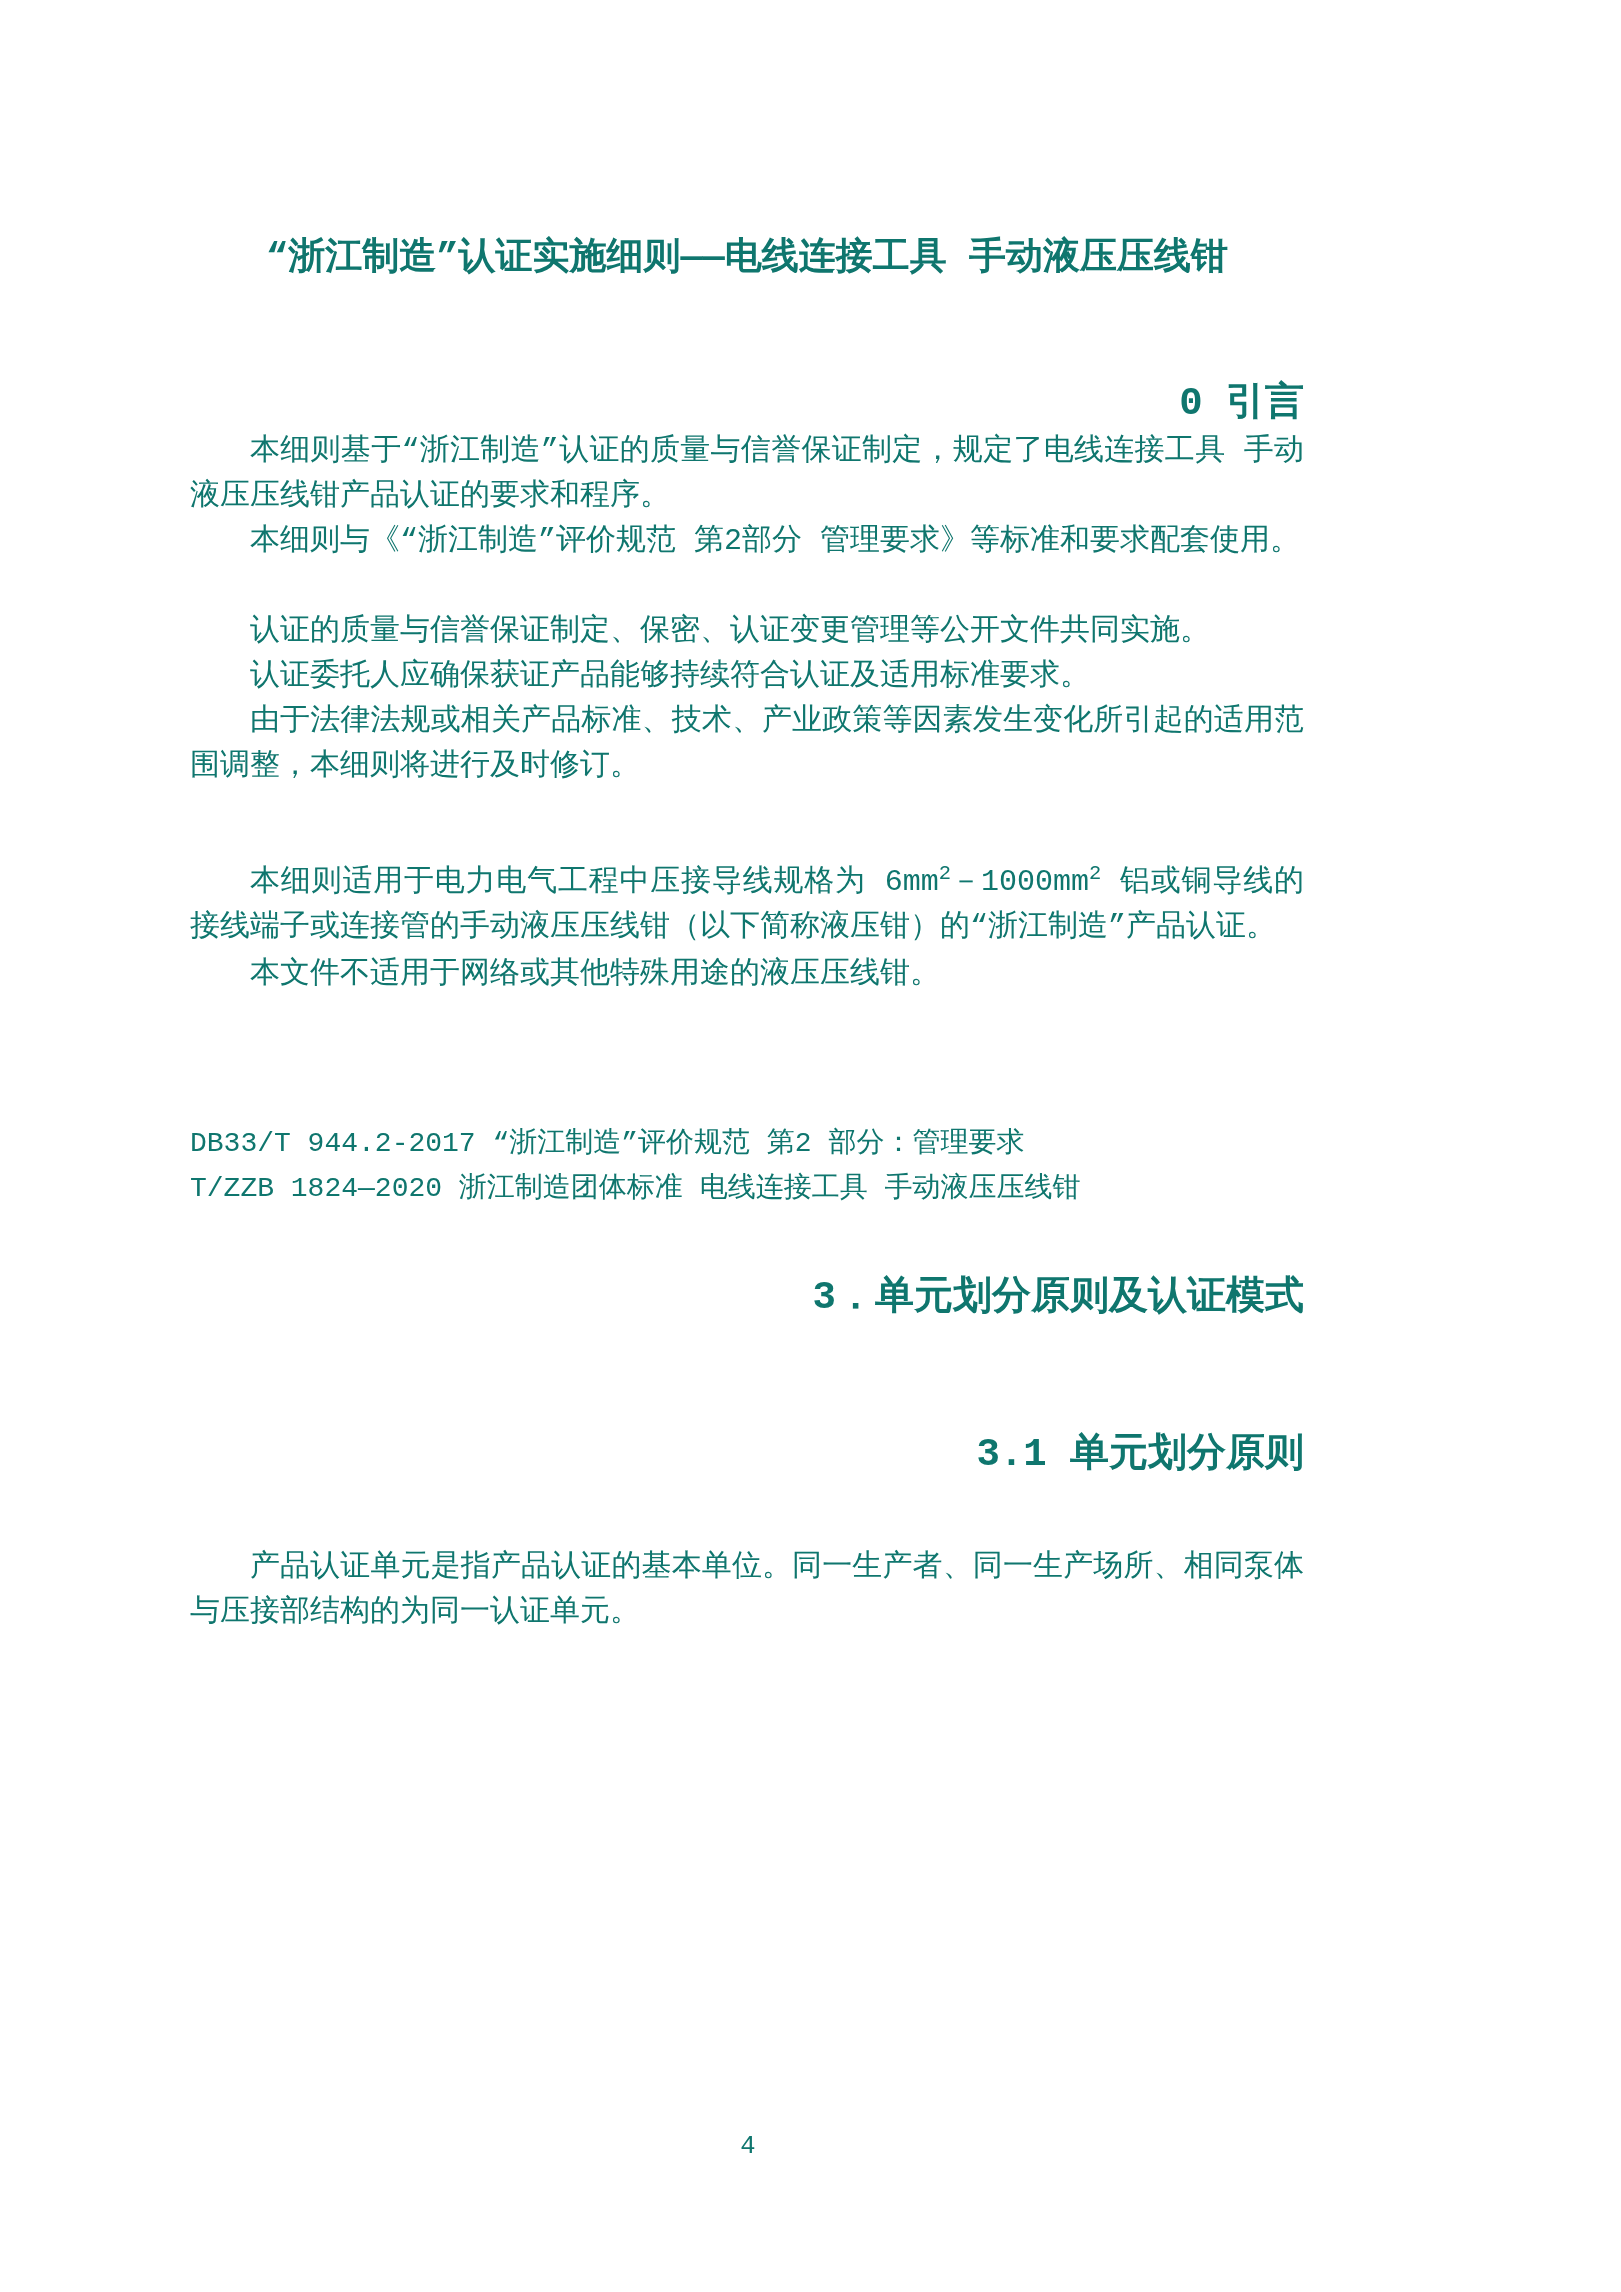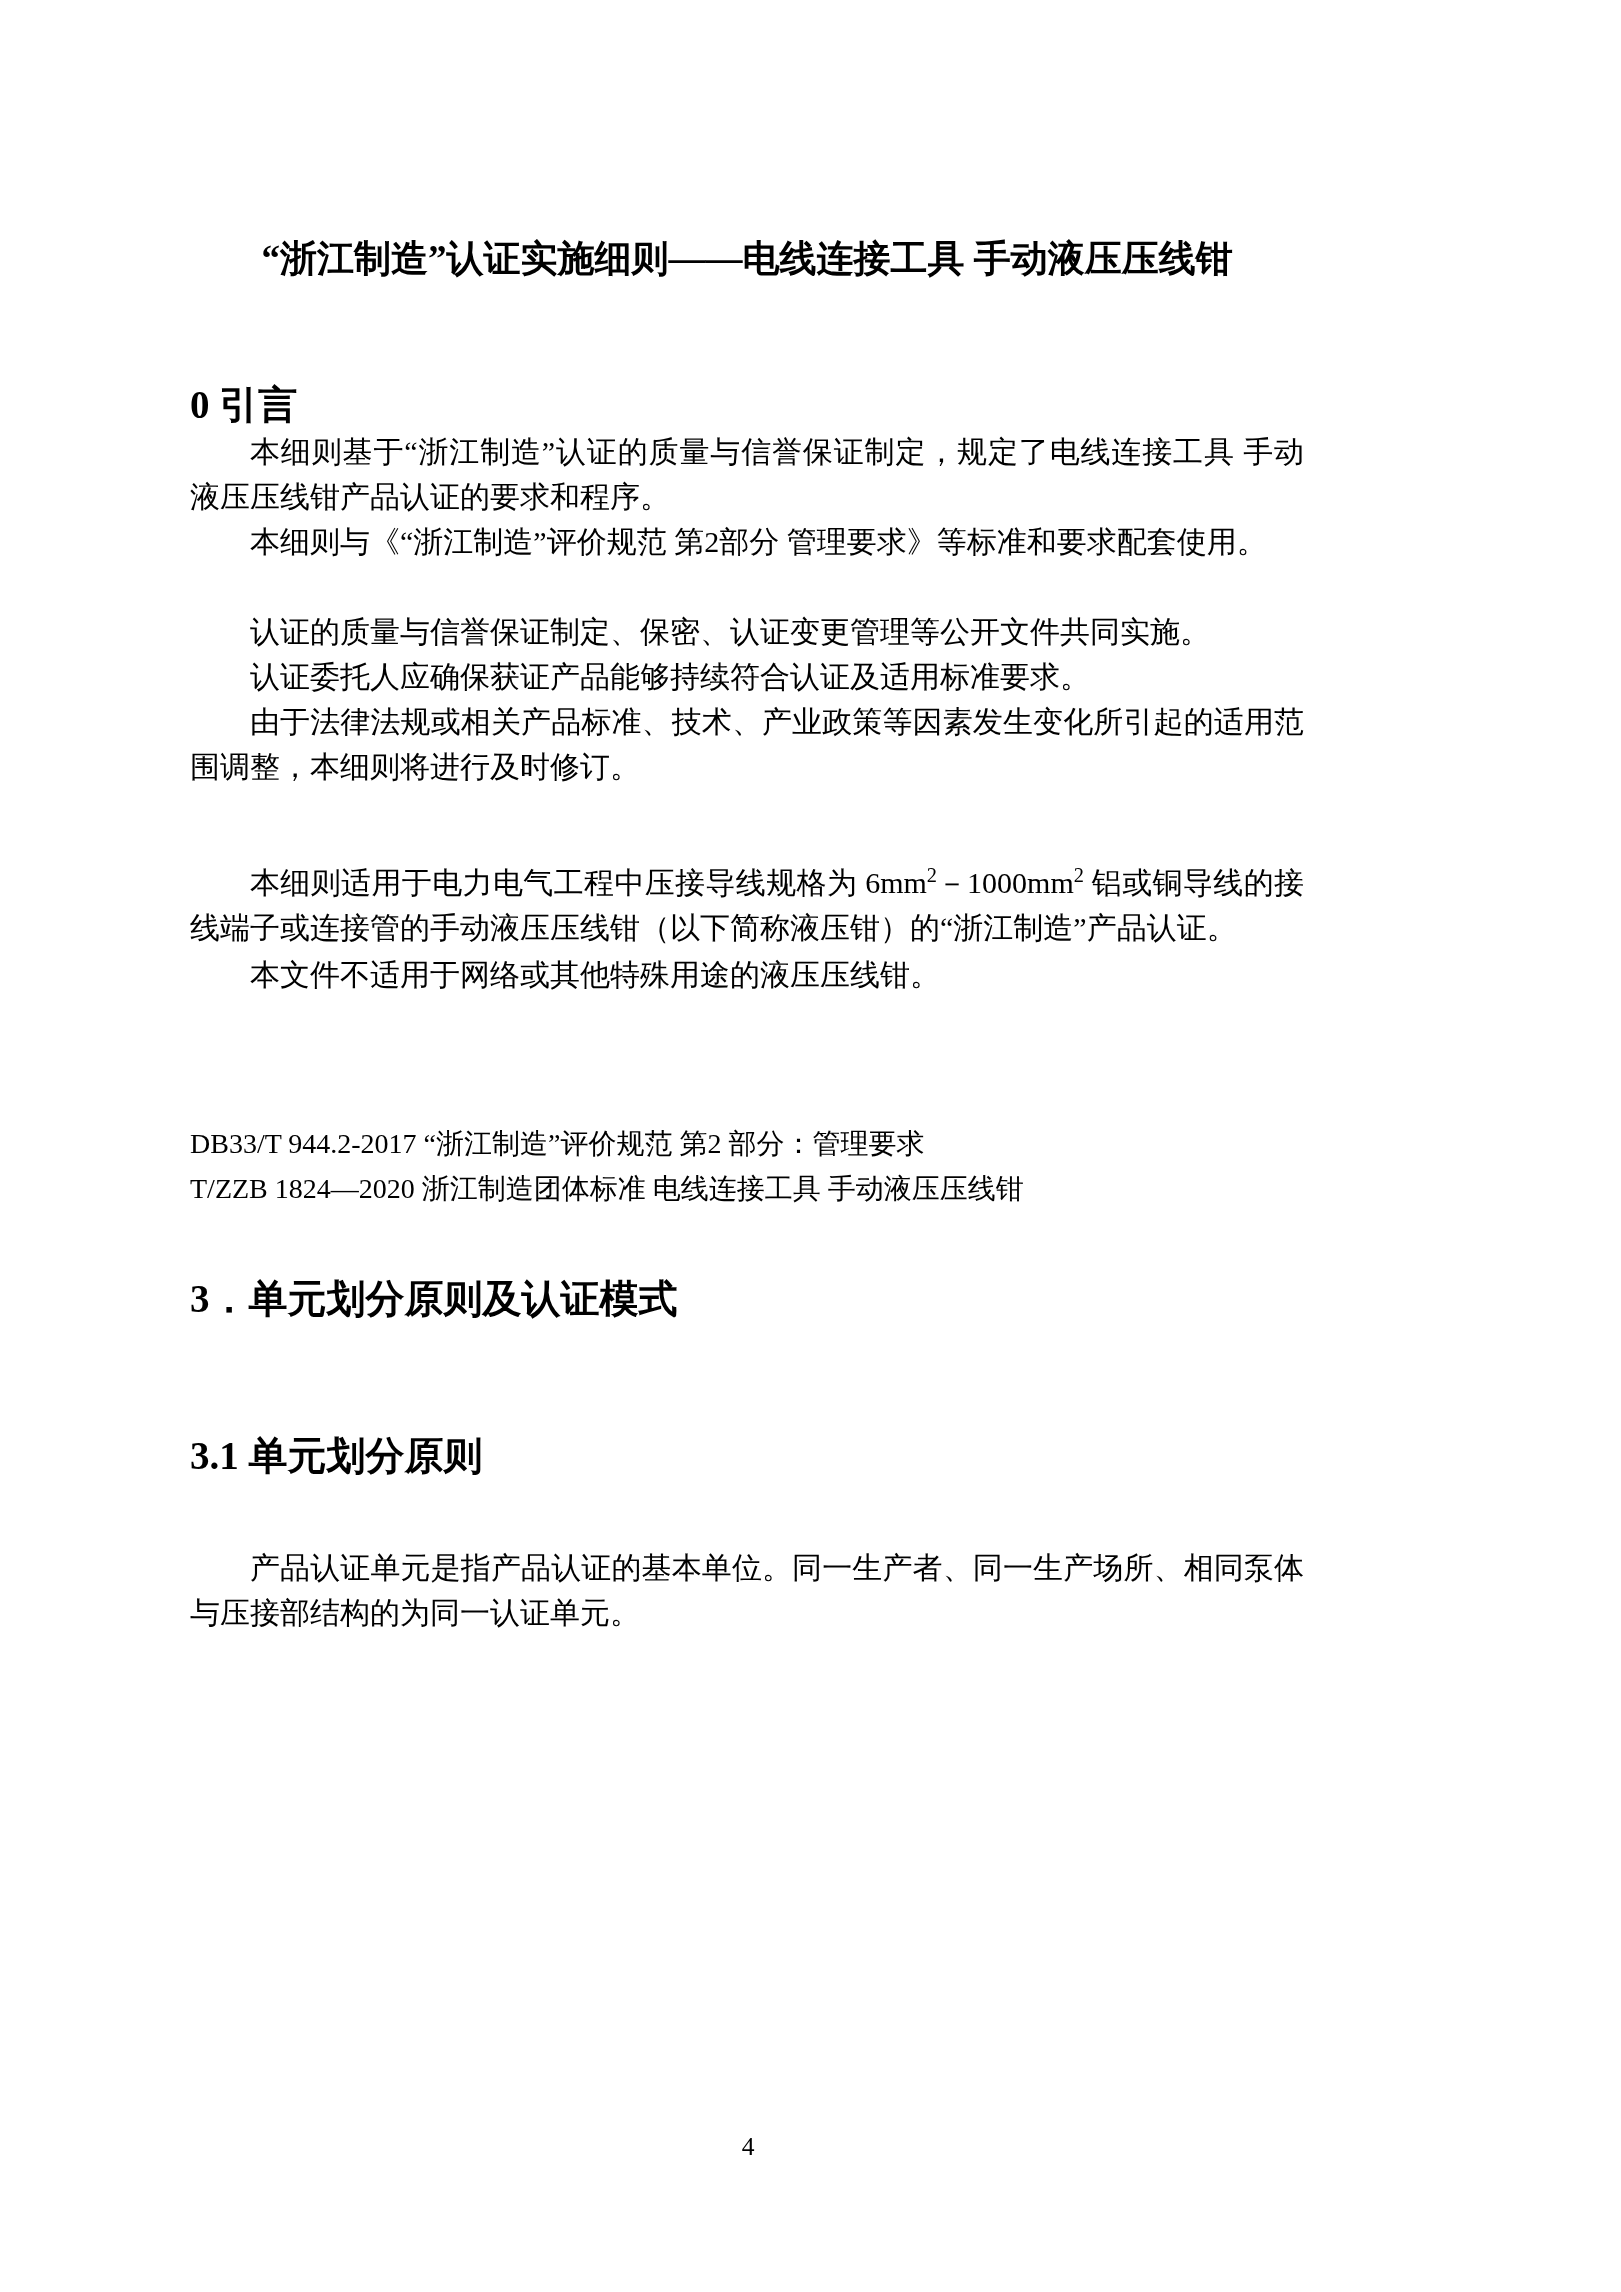--- a/index.html
+++ b/index.html
@@ -5,40 +5,41 @@
   html, body {
     margin: 0;
     padding: 0;
     background: #ffffff;
   }
   .page {
     position: relative;
     width: 1496px;
     height: 2293px;
     background: #ffffff;
-    color: #000000;
-    font-family: Liberation Serif, serif;
+    color: #0f766e;
+    font-family: Liberation Mono, monospace;
     overflow: hidden;
   }
   .content {
     padding: 0 192px 0 190px; 
   }
   .doc-title {
     margin: 235px 0 0 0;
     font-size: 37px;
     font-weight: bold;
     line-height: 47px;
     text-align: center;
     white-space: nowrap;
   }
   .h-major {
     margin: 0;
     font-size: 39px;
     font-weight: bold;
     line-height: 49px;
+    text-align: right;
   }
   .h-intro    { margin-top: 98px; }
   .h-scope    { margin-top: 56px; }
   .h-basis    { margin-top: 62px; }
   .h-unit     { margin-top: 63px; }
   .h-unit-sub { margin-top: 108px; }
   .body-p {
     margin: 0;
     font-size: 30px;
     line-height: 45px;

